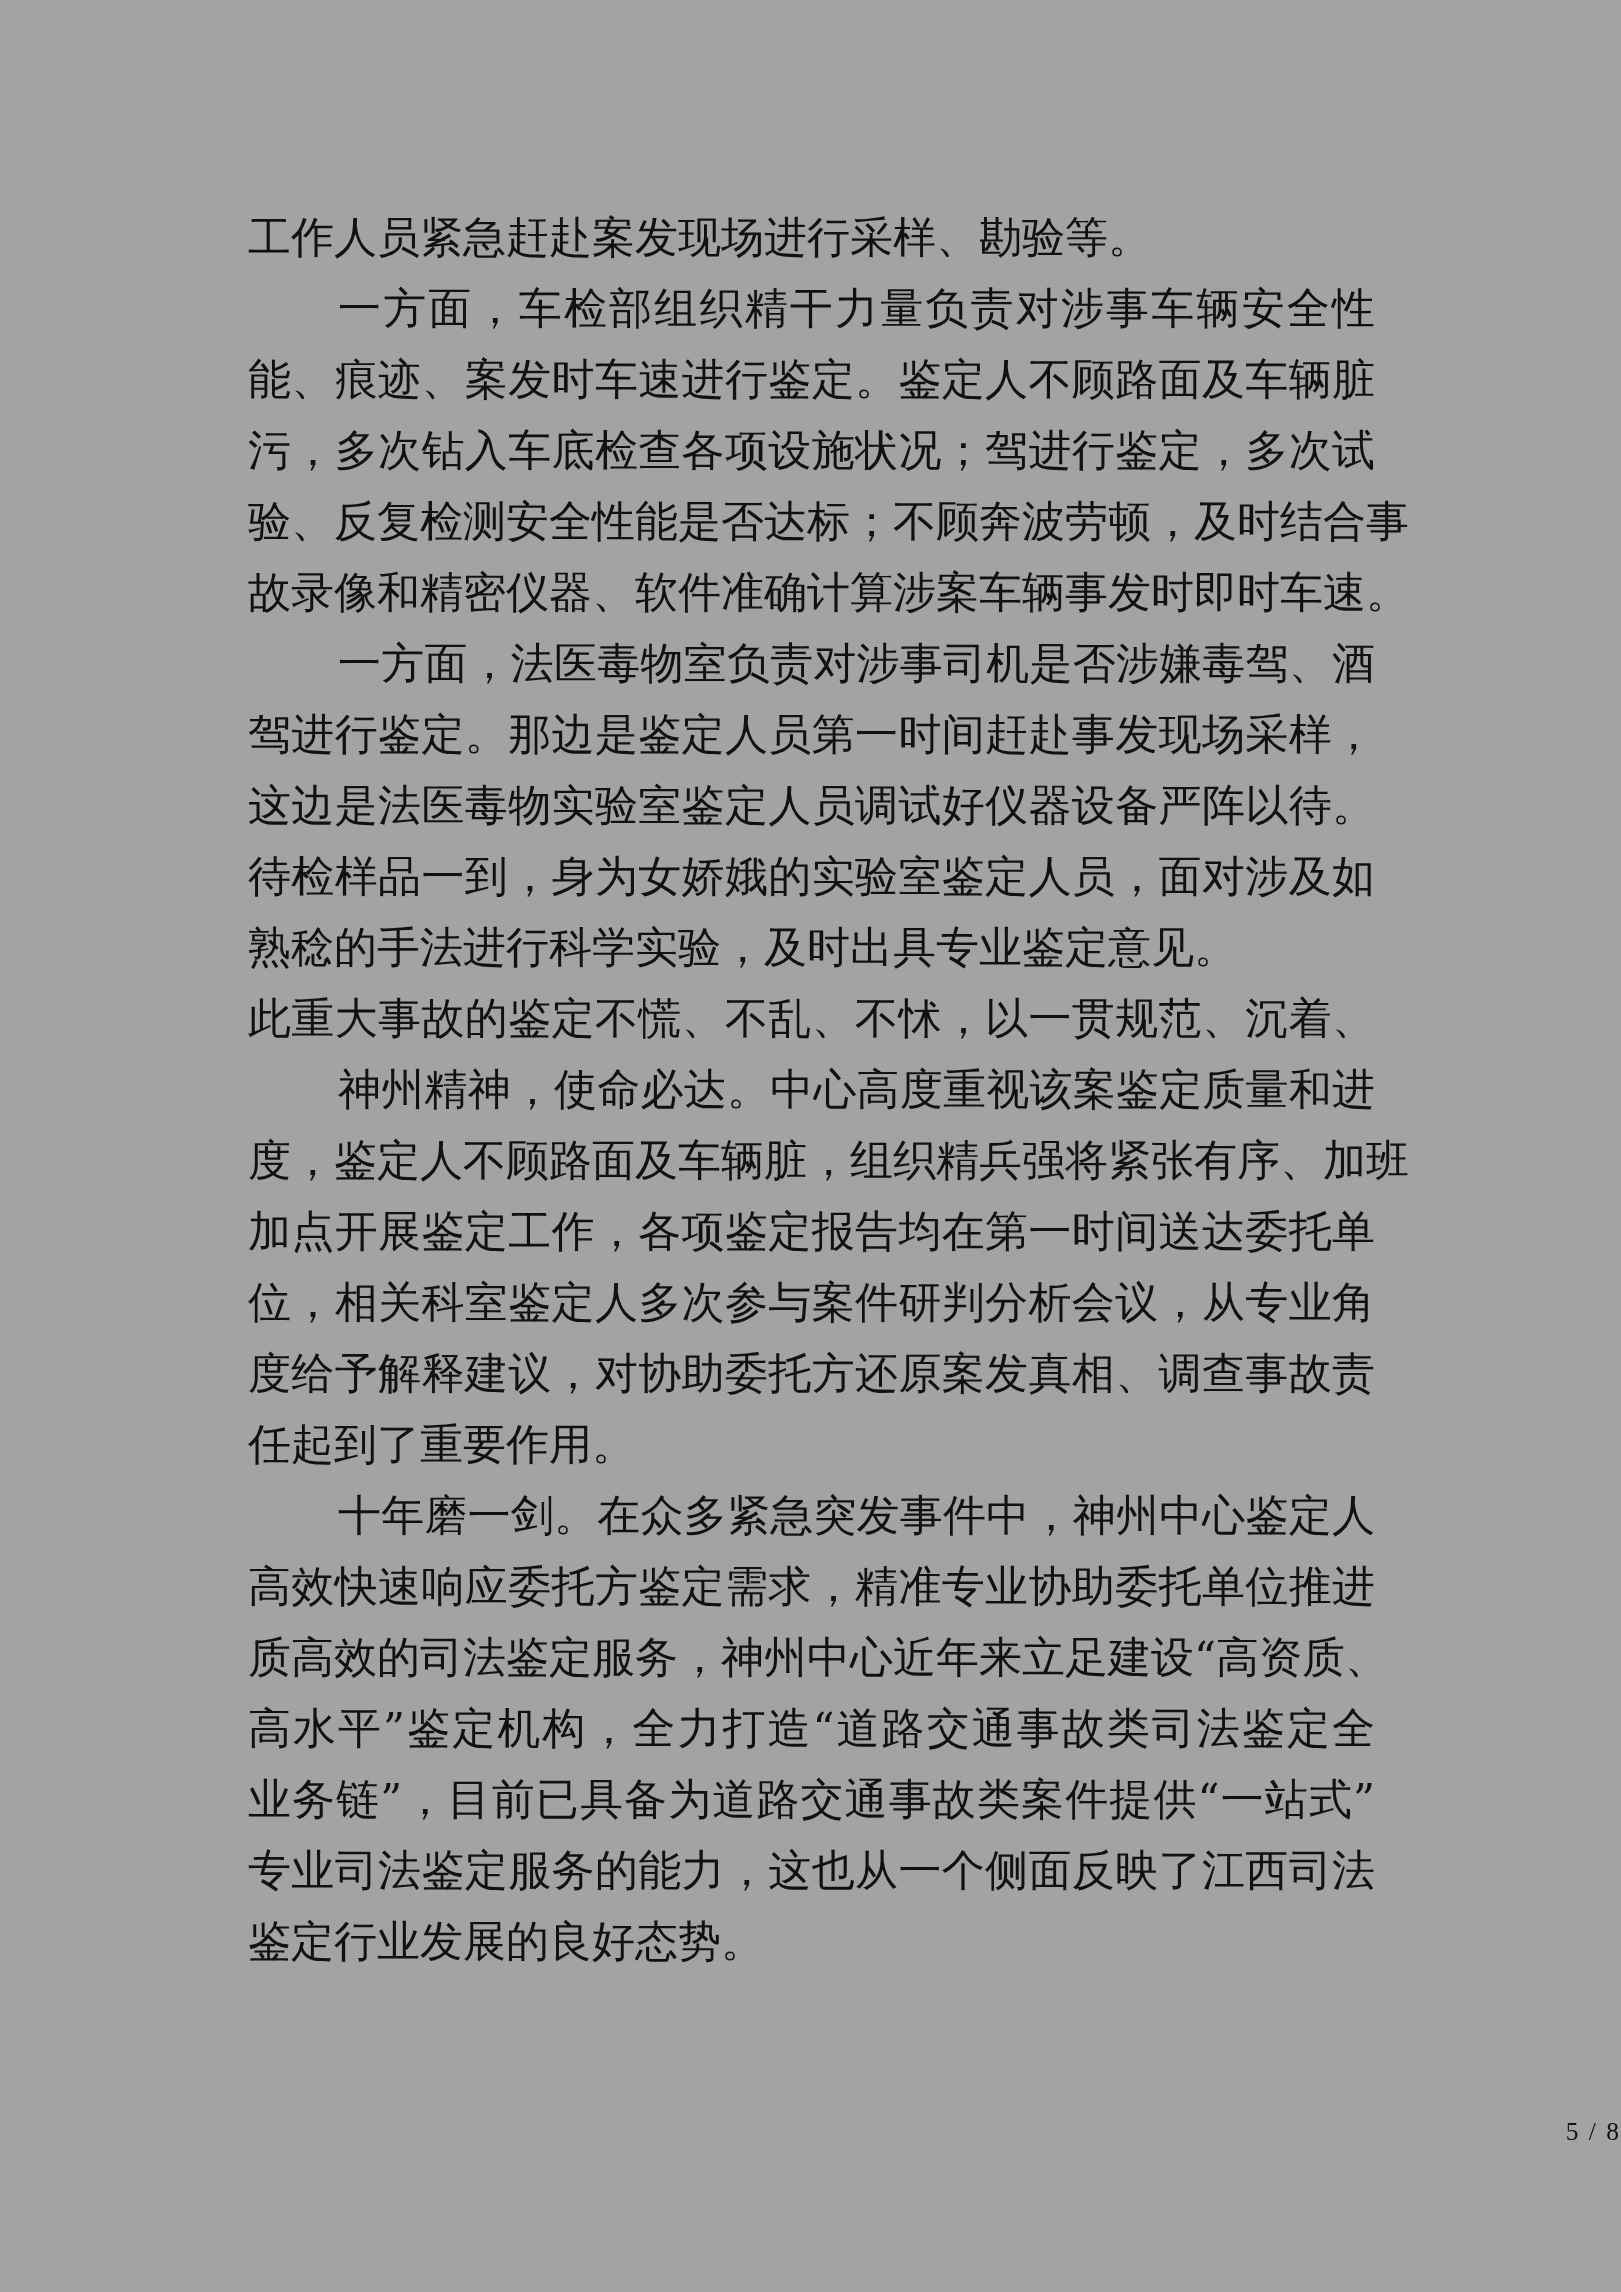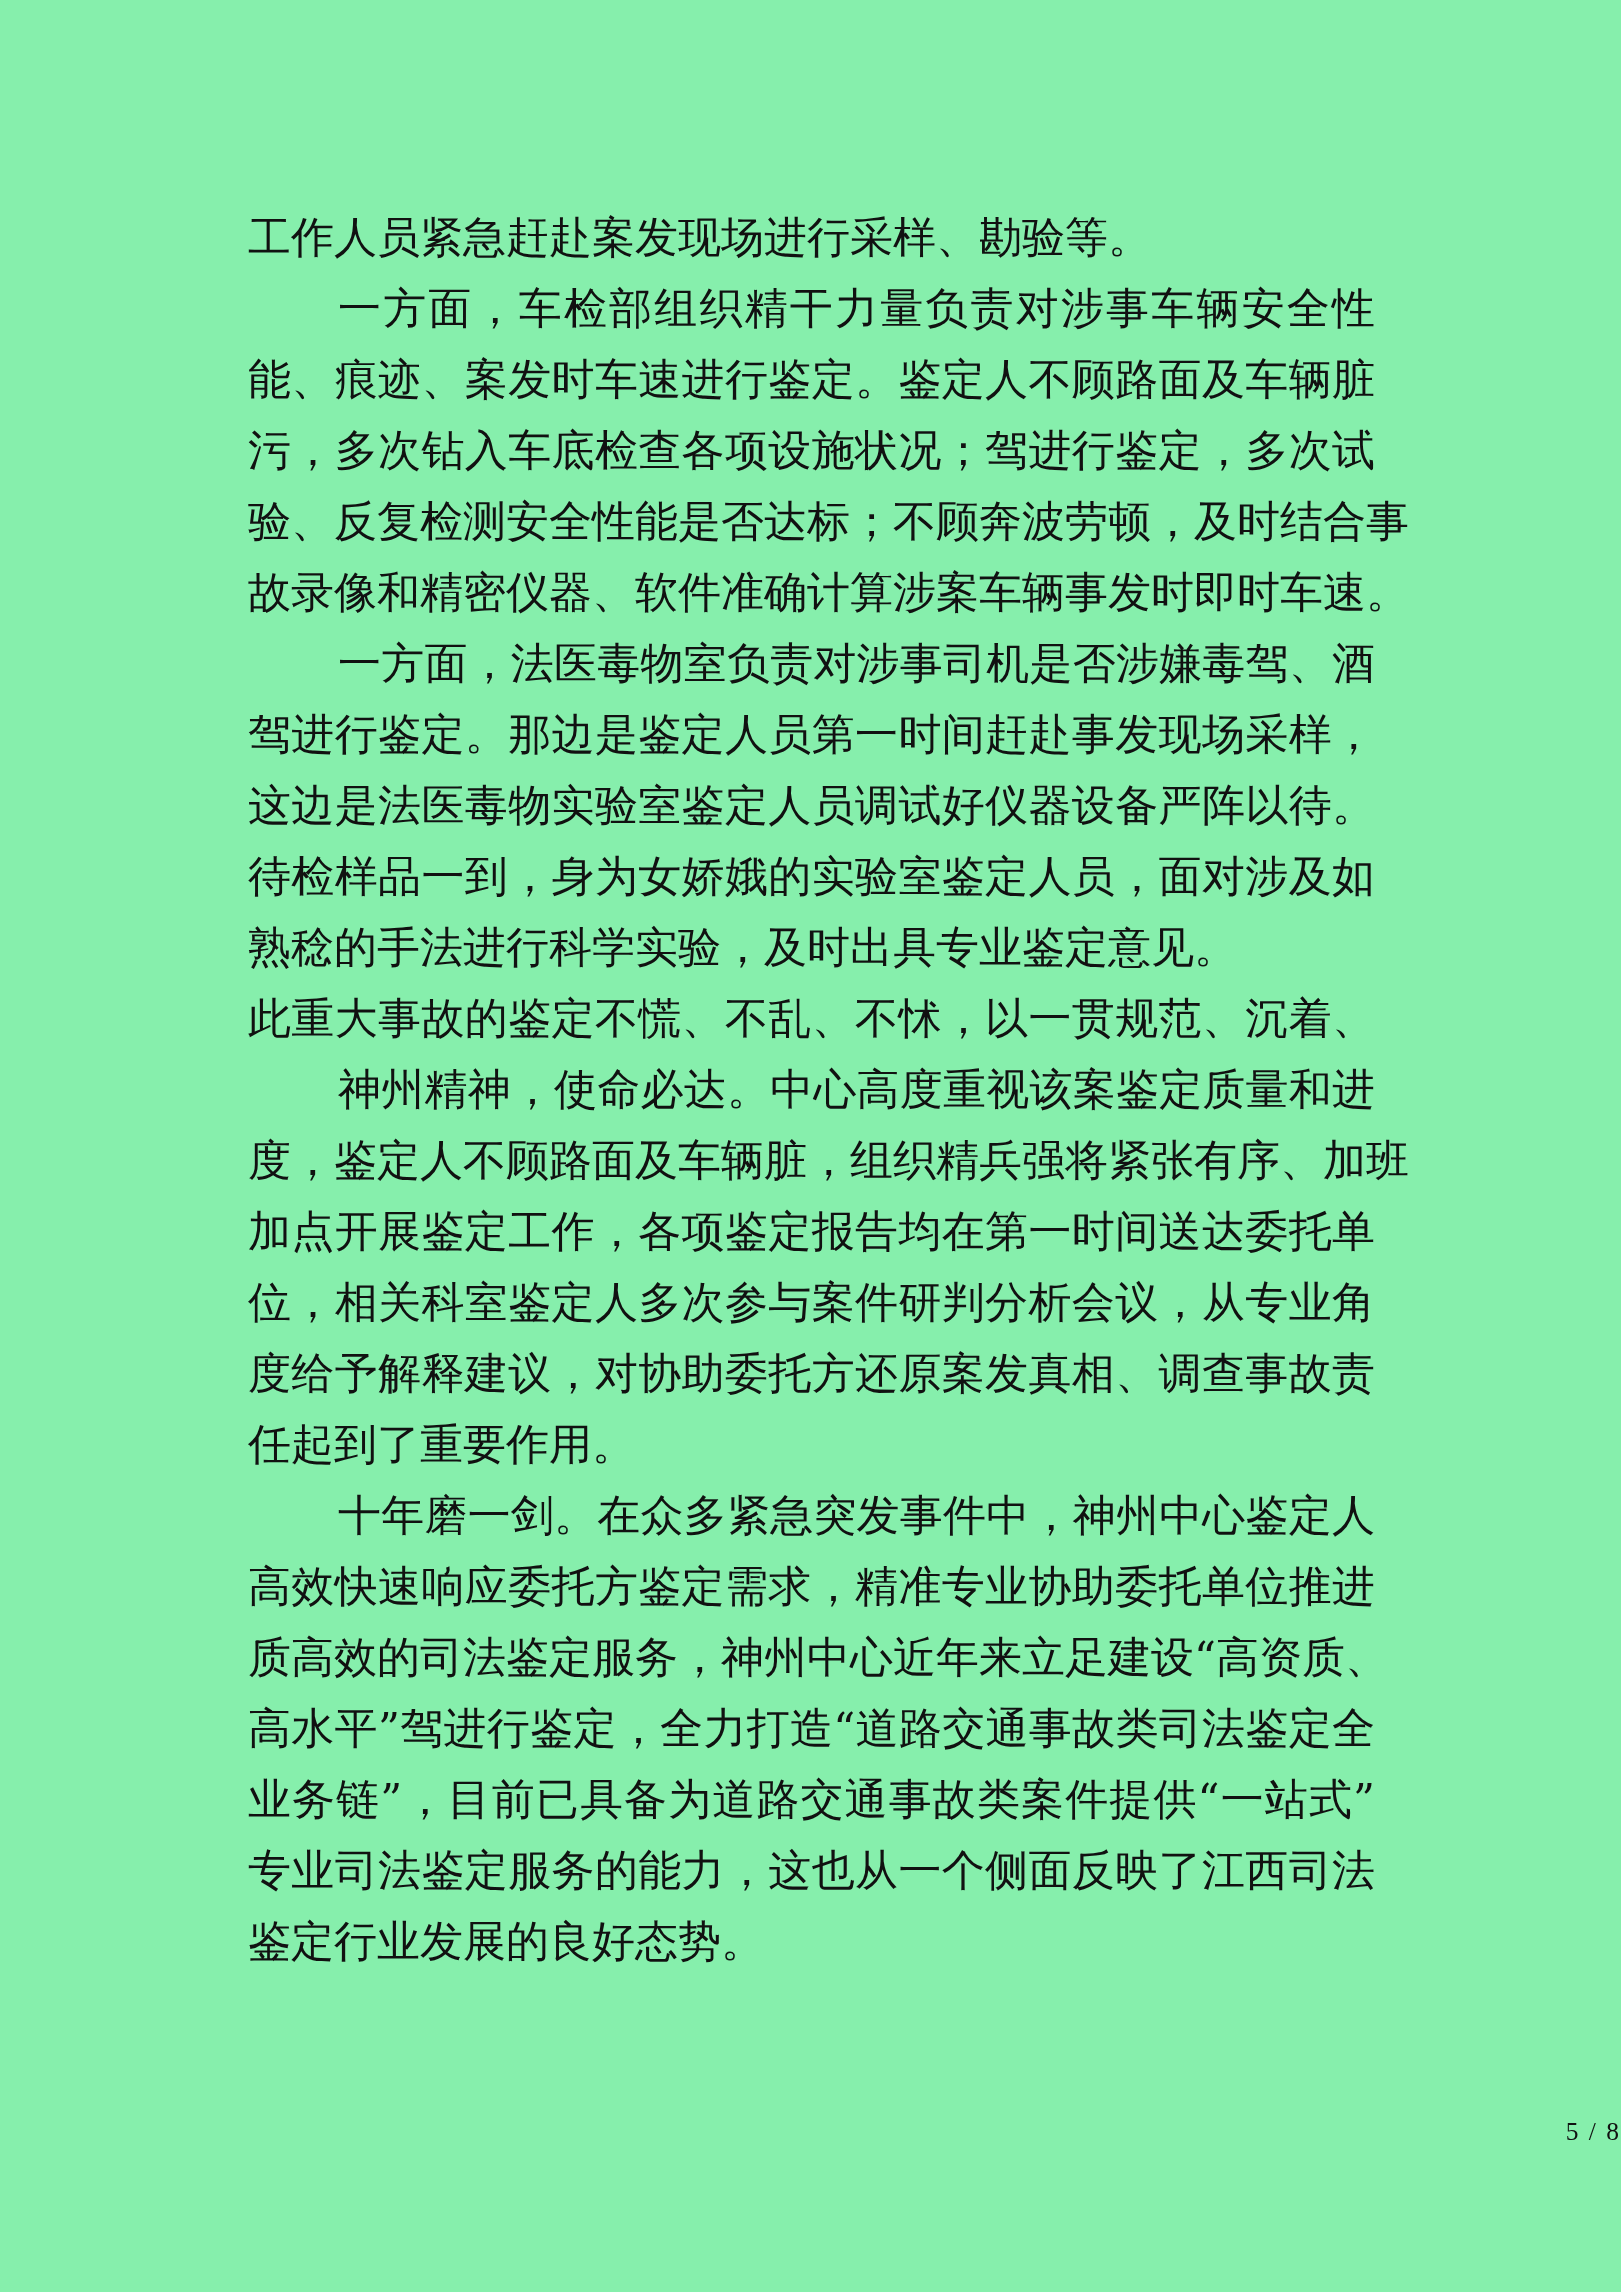--- a/index.html
+++ b/index.html
@@ -11,21 +11,21 @@
       width: 1621px;
       height: 2293px;
       position: relative;
       overflow: hidden;
     }
     .page {
       position: absolute;
       left: 0; top: 0;
       width: 1621px;
       height: 2293px;
-      background: #86efac;
+      background: #a3a3a3;
     }
     .body-text {
       position: absolute;
       left: 248px;
       top: 202px;
       width: 1127px;
       font-family: "DejaVu Serif", "Liberation Serif", serif;
       font-size: 43px;
       line-height: 71px;
       color: #111111;
@@ -89,21 +89,21 @@
       <span class="line">加点开展鉴定工作，各项鉴定报告均在第一时间送达委托单</span>
       <span class="line">位，相关科室鉴定人多次参与案件研判分析会议，从专业角</span>
       <span class="line">度给予解释建议，对协助委托方还原案发真相、调查事故责</span>
       <span class="line last">任起到了重要作用。</span>
     </div>
 
     <div class="paragraph">
       <span class="line indent">十年磨一剑。在众多紧急突发事件中，神州中心鉴定人</span>
       <span class="line">高效快速响应委托方鉴定需求，精准专业协助委托单位推进</span>
       <span class="line">质高效的司法鉴定服务，神州中心近年来立足建设“高资质、</span>
-      <span class="line">高水平”驾进行鉴定，全力打造“道路交通事故类司法鉴定全</span>
+      <span class="line">高水平”鉴定机构，全力打造“道路交通事故类司法鉴定全</span>
       <span class="line">业务链”，目前已具备为道路交通事故类案件提供“一站式”</span>
       <span class="line">专业司法鉴定服务的能力，这也从一个侧面反映了江西司法</span>
       <span class="line last">鉴定行业发展的良好态势。</span>
     </div>
 
   </div>
 
   <div class="page-number">5 / 8</div>
 </div>
 

